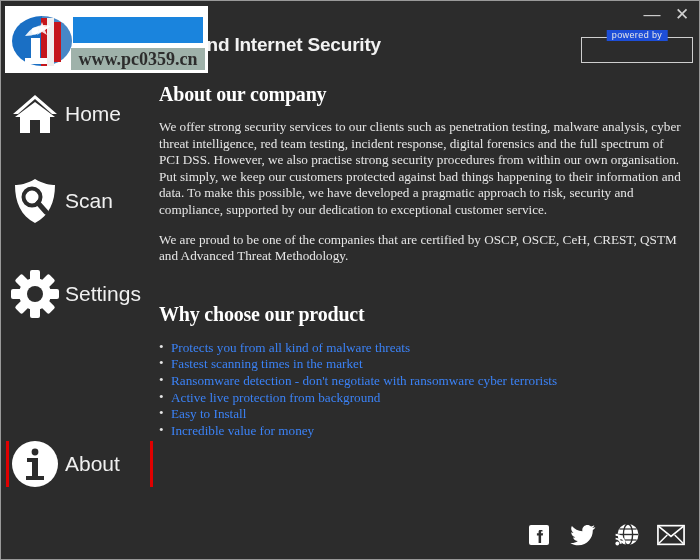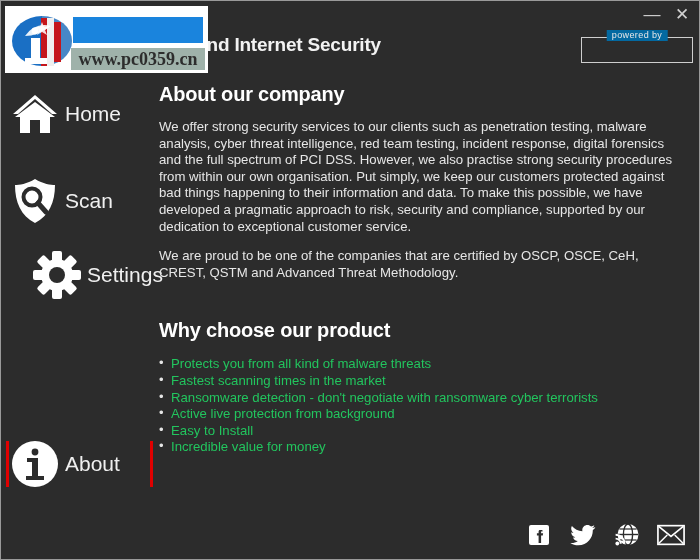--- a/index.html
+++ b/index.html
@@ -80,21 +80,21 @@
     height: 26px;
     border: 1px solid #cfcfcf;
     border-top-color: #cfcfcf;
     box-sizing: border-box;
   }
   #powered-badge .powered-label {
     position: absolute;
     left: 50%;
     top: -1px;
     transform: translateX(-50%);
-    background: #0369a1;
+    background: #1d4ed8;
     padding: 0 5px;
     font-size: 9px;
     color: #e8e8e8;
     letter-spacing: 0.4px;
     white-space: nowrap;
     line-height: 11px;
   }
   #powered-badge .brand {
     position: absolute;
     left: 0;
@@ -206,20 +206,21 @@
   .nav-item.active .marker-right { left: 149px; }
 
   
   #content {
     position: absolute;
     left: 158px;
     top: 72px;
     width: 534px;
     height: 440px;
     overflow: hidden;
+    font-family: Liberation Serif, serif;
   }
   .section-title {
     font-size: 20px;
     font-weight: bold;
     color: #ffffff;
     margin: 10px 0 0 0;
     letter-spacing: -0.2px;
   }
   .body-para {
     font-size: 13.2px;
@@ -230,21 +231,21 @@
   }
   #why-title { margin-top: 38px; }
   .bullet-list {
     list-style: none;
     margin: 14px 0 0 0;
     padding: 0;
   }
   .bullet-list li {
     font-size: 13.2px;
     line-height: 16.6px;
-    color: #22c55e;
+    color: #3b82f6;
     position: relative;
     padding-left: 12px;
   }
   .bullet-list li::before {
     content: "\2022";
     position: absolute;
     left: 0;
     top: -1px;
     font-size: 13px;
     color: #e6e6e6;
@@ -324,21 +325,21 @@
       <span class="nav-icon">
         <svg width="44" height="46" viewBox="0 0 44 46">
           <path d="M22 1 C14 6 6 7 2 7 C2 24 8 38 22 45 C36 38 42 24 42 7 C38 7 30 6 22 1 Z" fill="#ffffff"></path>
           <circle cx="19" cy="19" r="8.5" fill="none" stroke="#2c2c2c" stroke-width="4"></circle>
           <line x1="25" y1="25" x2="33" y2="34" stroke="#2c2c2c" stroke-width="5" stroke-linecap="round"></line>
         </svg>
       </span>
       <span class="nav-label">Scan</span>
     </div>
 
-    <div class="nav-item" style="top:171px;margin-left:22px;">
+    <div class="nav-item" style="top:190px;">
       <span class="nav-icon">
         <svg width="48" height="48" viewBox="0 0 48 48">
           <g fill="#ffffff">
             <rect x="19" y="0" width="10" height="48" rx="2"></rect>
             <rect x="0" y="19" width="48" height="10" rx="2"></rect>
             <rect x="19" y="0" width="10" height="48" rx="2" transform="rotate(45 24 24)"></rect>
             <rect x="0" y="19" width="48" height="10" rx="2" transform="rotate(45 24 24)"></rect>
             <circle cx="24" cy="24" r="16"></circle>
           </g>
           <circle cx="24" cy="24" r="8" fill="#2c2c2c"></circle>

